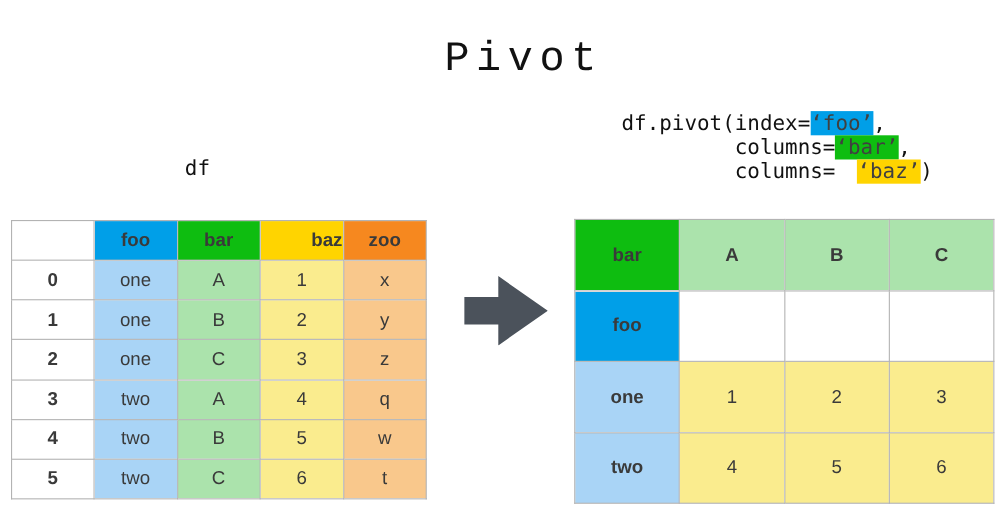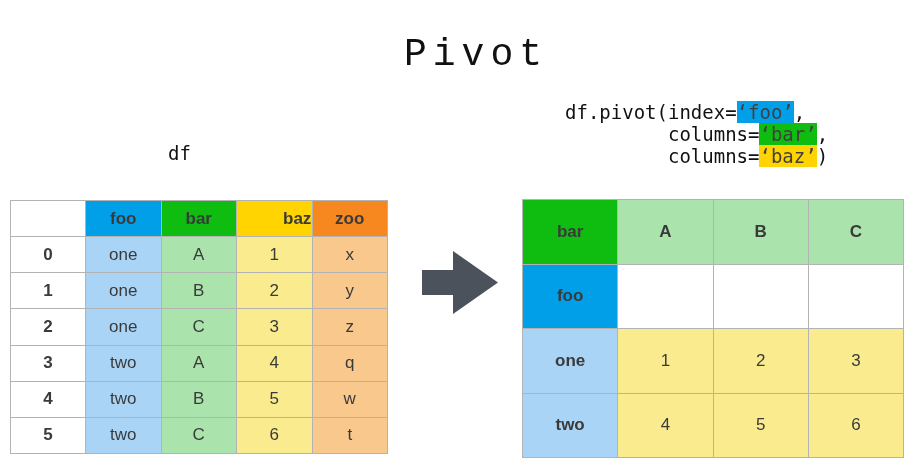--- a/index.html
+++ b/index.html
@@ -35,21 +35,21 @@
     top: 101px;
     font-family: "DejaVu Sans Mono", monospace;
     font-size: 19px;
     line-height: 22px;
     color: #111111;
   }
   .code-line { white-space: pre; }
   .hl { color: #404040; text-align: center; }
   .hl-blue   { background: var(--blue); }
   .hl-green  { background: var(--green); margin-top: 36px; }
-  .hl-yellow { background: var(--yellow); }
+  .hl-yellow { background: var(--yellow); margin-left: 20px; }
 
   table.tbl {
     position: absolute;
     border-collapse: collapse;
     table-layout: fixed;
   }
   table.tbl td {
     border: 1px solid var(--border);
     text-align: center;
     vertical-align: middle;

